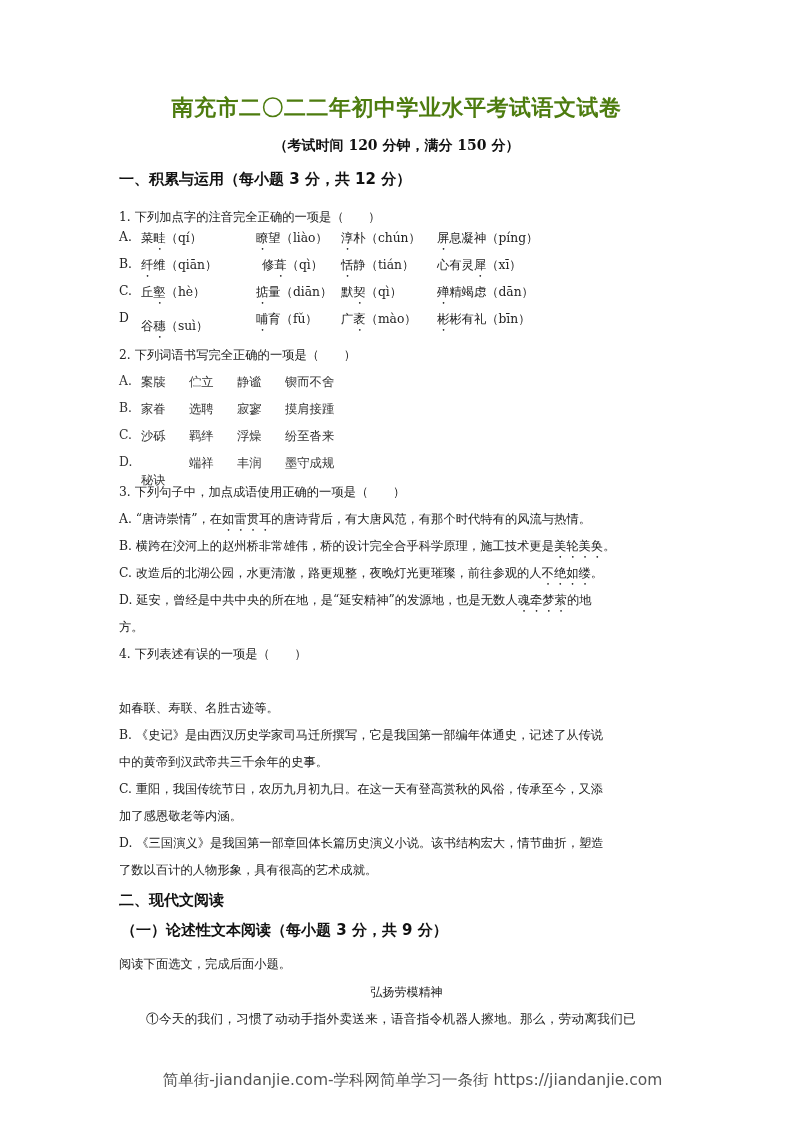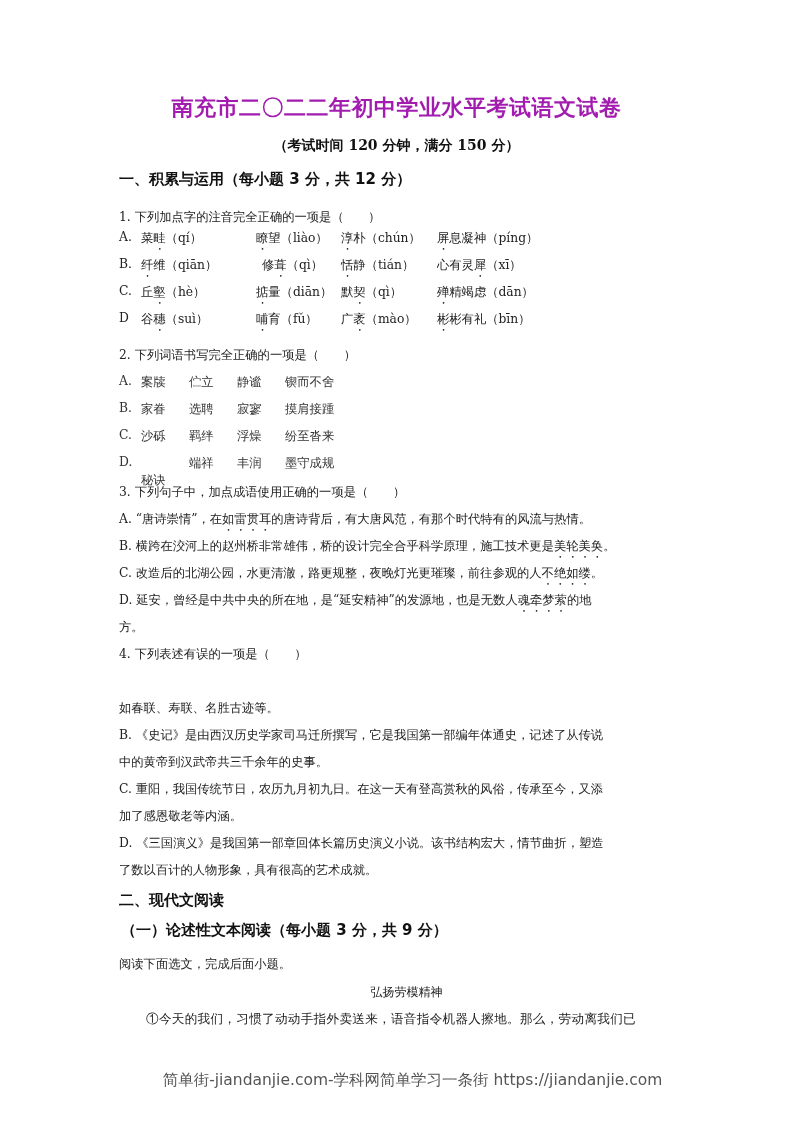--- a/index.html
+++ b/index.html
@@ -1,18 +1,18 @@
 <!DOCTYPE html>
 <html><head>
   <meta charset="utf-8">
   <style>
     html, body { margin: 0; padding: 0; background: #ffffff; }
     body { width: 793px; height: 1122px; position: relative; overflow: hidden; color: #1a1a1a; font-family: "DejaVu Serif", "Liberation Serif", serif; }
     .page { position: absolute; left: 0; top: 0; width: 793px; height: 1122px; }
-    .title { position: absolute; top: 93px; left: 0; width: 793px; text-align: center; font-family: "DejaVu Sans", sans-serif; font-weight: bold; font-size: 22px; letter-spacing: 0.5px; color: #a21caf; }
+    .title { position: absolute; top: 93px; left: 0; width: 793px; text-align: center; font-family: "DejaVu Sans", sans-serif; font-weight: bold; font-size: 22px; letter-spacing: 0.5px; color: #4d7c0f; }
     .subtitle { position: absolute; top: 137px; left: 0; width: 793px; text-align: center; font-weight: bold; font-size: 14px; color: #111; }
     .sec { position: absolute; left: 119px; font-family: "DejaVu Sans", sans-serif; font-weight: bold; font-size: 15px; color: #111; white-space: nowrap; }
     .line { position: absolute; left: 119px; font-size: 12.3px; white-space: nowrap; color: #222; }
     .q1row { position: absolute; left: 119px; font-size: 12.3px; white-space: nowrap; color: #222; }
     .q1row span.cell { position: absolute; top: 0; }
     .q2row { position: absolute; left: 119px; font-size: 12.3px; white-space: nowrap; color: #333; }
     .q2row span.cell { position: absolute; top: 0; }
     .em { text-emphasis: dot; -webkit-text-emphasis: dot; text-emphasis-position: under right; -webkit-text-emphasis-position: under; }
     .article-title { position: absolute; top: 984px; left: 0; width: 793px; text-align: center; font-size: 12px; color: #222; padding-left: 20px; box-sizing: border-box; }
     .para { position: absolute; top: 1011px; left: 146px; font-size: 12.6px; color: #222; white-space: nowrap; letter-spacing: 0.3px; }
@@ -46,21 +46,21 @@
       </div>
       <div class="q1row" style="top: 284px;">
         <span class="cell" style="left: 0px;">C.</span>
         <span class="cell" style="left: 22px;"><span>丘</span><span class="em">壑</span><span></span><span>（hè）</span></span>
         <span class="cell" style="left: 137px;"><span></span><span class="em">掂</span><span>量</span><span>（diān）</span></span>
         <span class="cell" style="left: 222px;"><span>默</span><span class="em">契</span><span></span><span>（qì）</span></span>
         <span class="cell" style="left: 318px; text-align: right;"><span></span><span class="em">殚</span><span>精竭虑</span><span>（dān）</span></span>
       </div>
       <div class="q1row" style="top: 311px;">
         <span class="cell" style="left: 0px;">D</span>
-        <span class="cell" style="left: 22px;"><span>谷</span><span class="em">穗</span><span></span><span>（suì）</span></span>
+        <span class="cell" style="left: 22px; margin-top: 7px;"><span>谷</span><span class="em">穗</span><span></span><span>（suì）</span></span>
         <span class="cell" style="left: 137px;"><span></span><span class="em">哺</span><span>育</span><span>（fǔ）</span></span>
         <span class="cell" style="left: 222px;"><span>广</span><span class="em">袤</span><span></span><span>（mào）</span></span>
         <span class="cell" style="left: 318px;"><span></span><span class="em">彬</span><span>彬有礼</span><span>（bīn）</span></span>
       </div>
     </div>
 
   <div class="line" style="top:347px;">2. 下列词语书写完全正确的一项是（　　）</div>
   <div id="q2-options">
       <div class="q2row" style="top: 374px;">
         <span class="cell" style="left: 0px;">A.</span>

